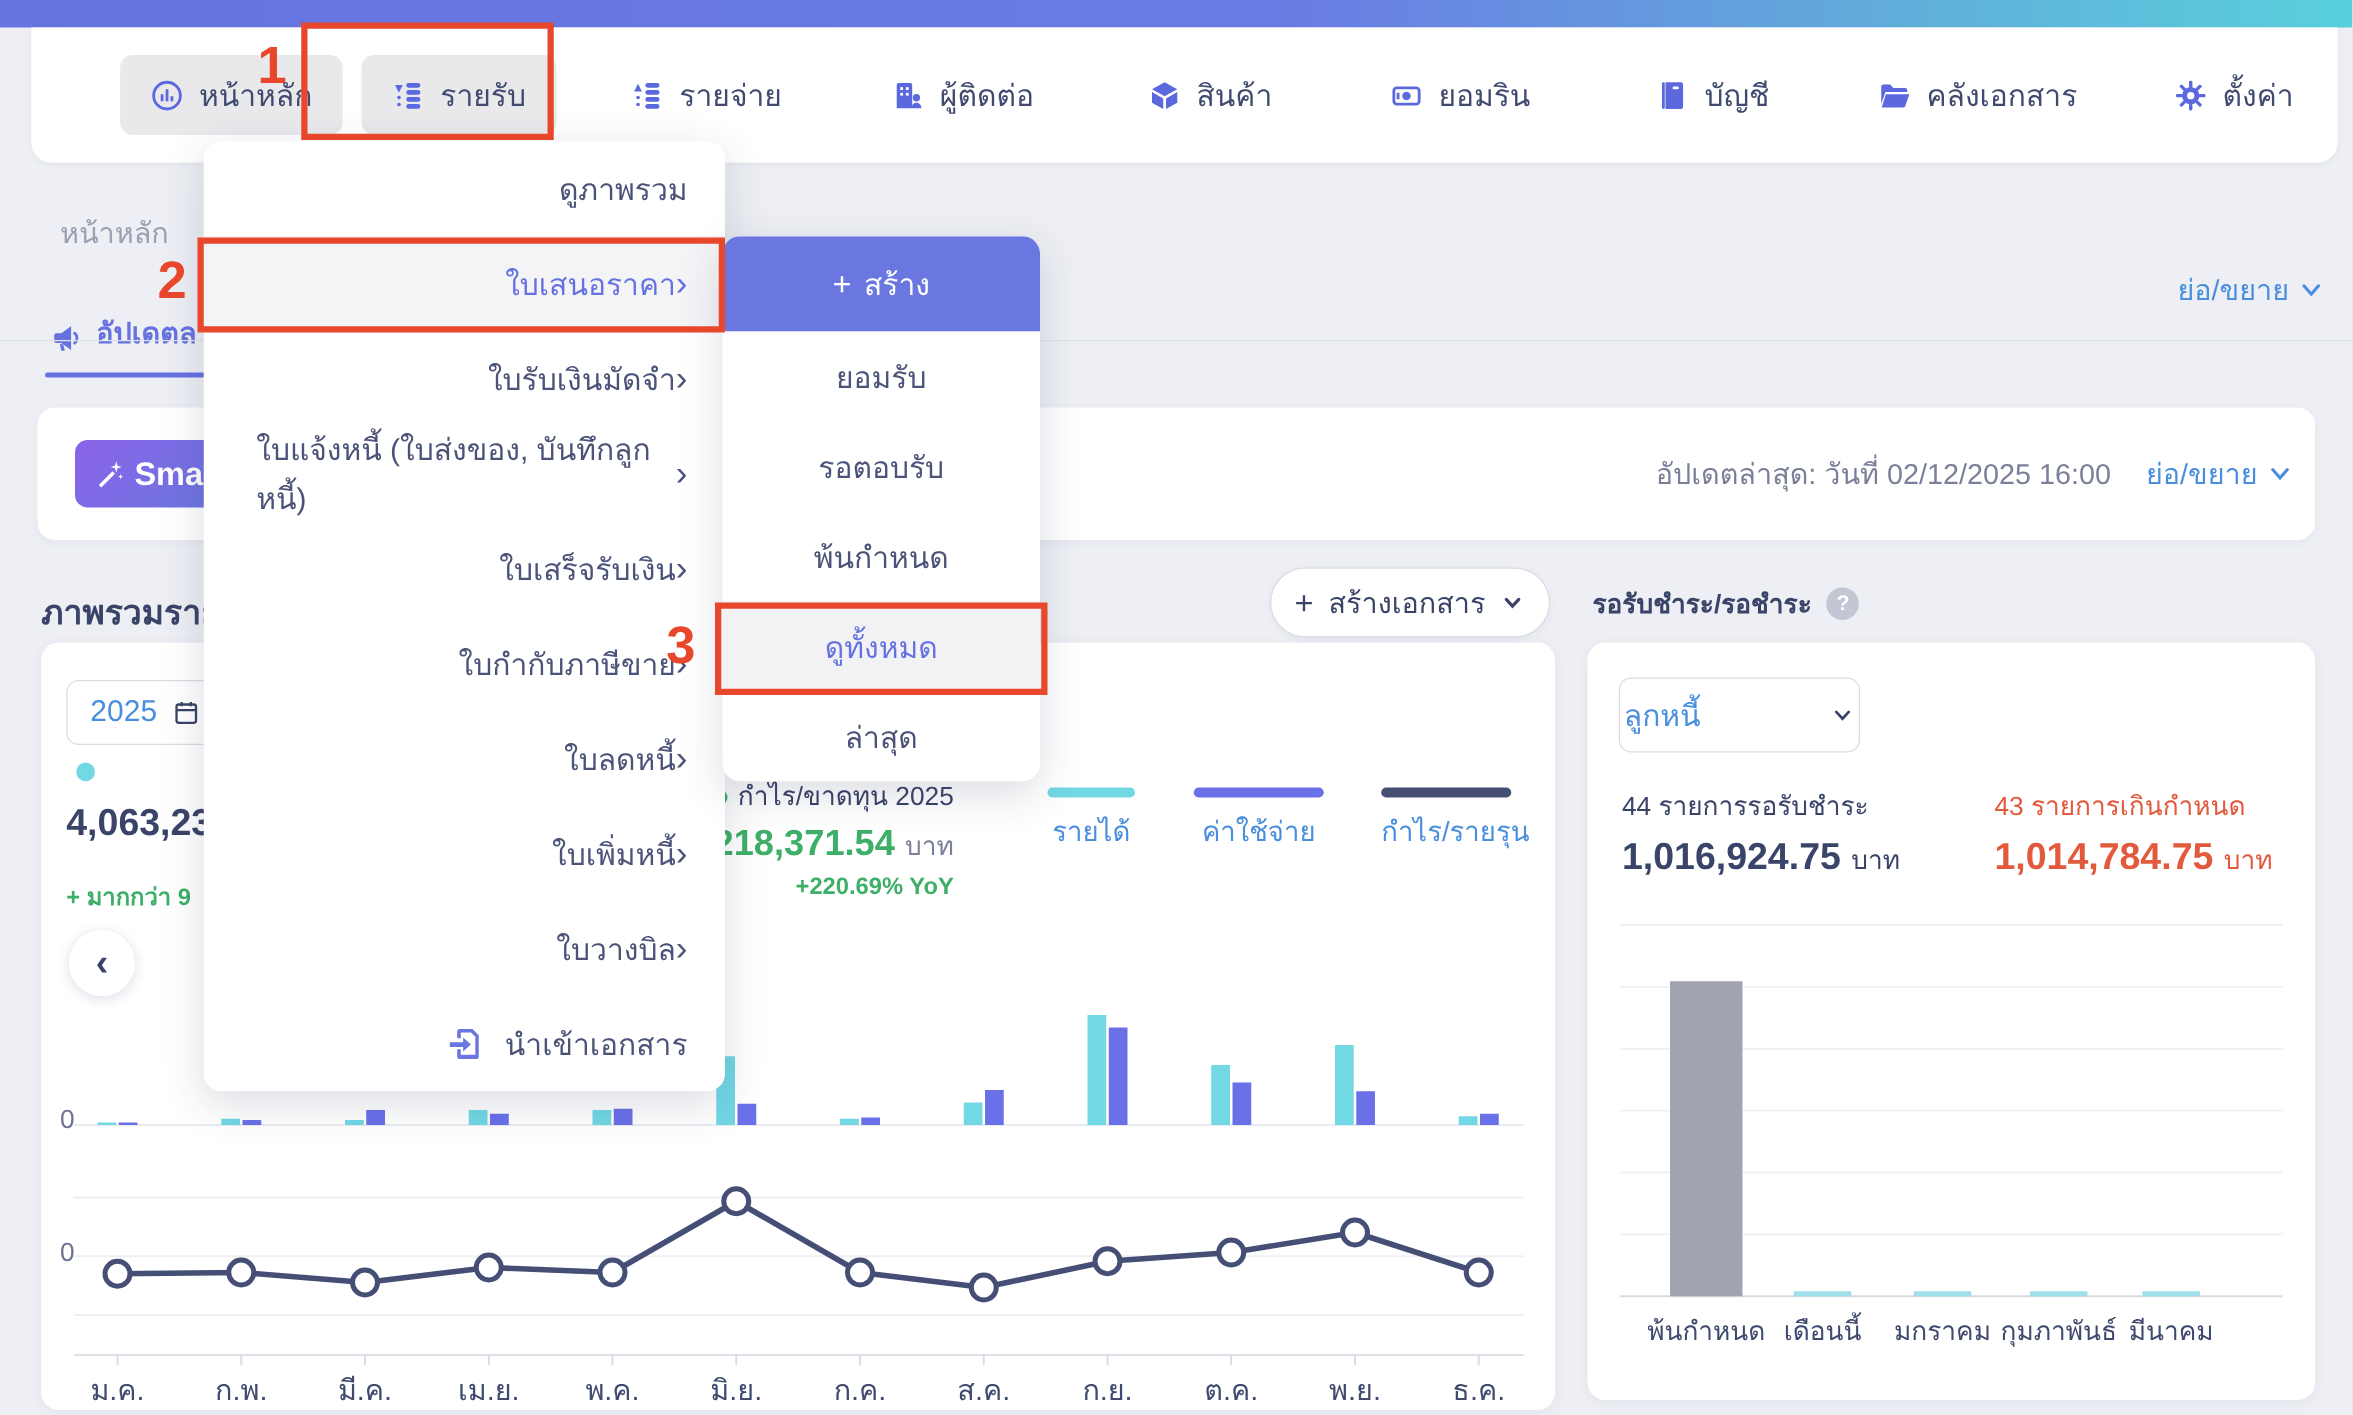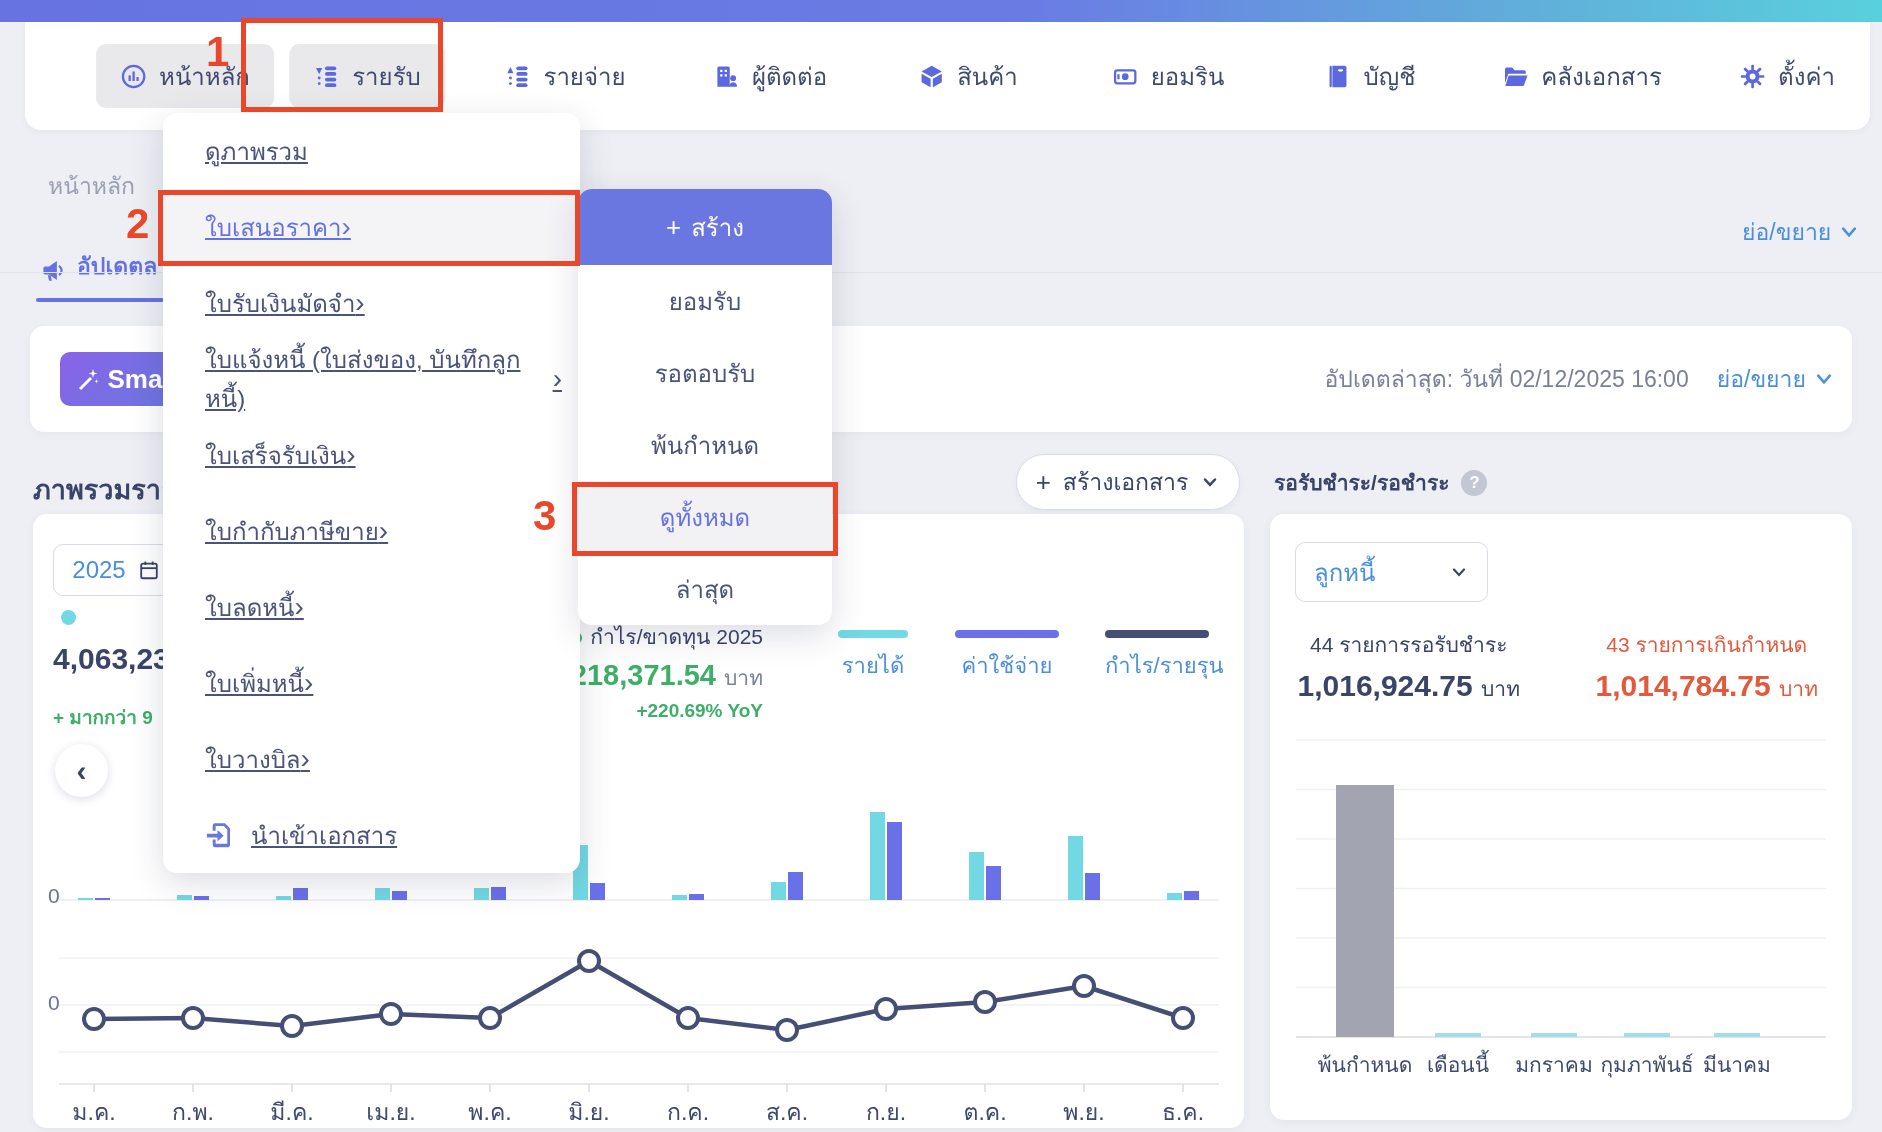--- a/index.html
+++ b/index.html
@@ -84,34 +84,34 @@
 
   .prev-btn { position:absolute; left:22px; top:230px; width:53px; height:53px; border-radius:50%; background:#fff;
     box-shadow:0 2px 10px rgba(60,70,120,.18); display:flex; align-items:center; justify-content:center;
     font-size:30px; font-weight:bold; color:#3a4468; cursor:pointer; z-index:5; }
 
   .zero-label { position:absolute; font-size:21px; color:#6b7390; }
   .month-label { position:absolute; top:580px; transform:translateX(-50%); font-size:23px; color:#3f4a6e; white-space:nowrap; }
   .cat-label { position:absolute; top:534px; transform:translateX(-50%); font-size:21px; color:#3f4a6e; white-space:nowrap; }
 
   .filter-box { position:absolute; left:25px; top:28px; width:193px; height:60px; border:1.5px solid #d9dce4;
-    border-radius:10px; display:flex; align-items:center; justify-content:space-between; padding:0 18px; cursor:pointer; }
+    border-radius:10px; display:flex; align-items:center; justify-content:space-between; padding:0 3px; cursor:pointer; }
   .filter-box span { color:#4a8fdd; font-size:24px; }
-  .rstat { position:absolute; text-align:center; white-space:nowrap;margin-left:16px; }
+  .rstat { position:absolute; text-align:left; white-space:nowrap;margin-left:16px; }
   .rstat .cnt { font-size:21px; }
   .rstat .amt { margin-top:8px; font-size:30px; font-weight:bold; }
   .rstat .amt em { font-style:normal; font-weight:normal; font-size:21px; }
   .rstat.navy { color:#3a4468; } .rstat.navy .amt em { color:#3a4468; }
   .rstat.orange { color:#e2593c; }
 
   
   .menu-panel { position:absolute; left:163px; top:113px; width:417px; height:760px; background:#fff;
     border-radius:14px; box-shadow:0 10px 34px rgba(40,45,80,.16); z-index:40; }
-  .menu-item { height:76px; display:flex; align-items:center; justify-content:flex-start;
-    padding:0 18px 0 42px; font-size:24px; color:#4b5378; cursor:pointer;text-decoration:underline; }
+  .menu-item { height:76px; display:flex; align-items:center; justify-content:flex-end;
+    padding:0 30px 0 42px; font-size:24px; color:#4b5378; cursor:pointer; }
   .menu-item .arrow { font-size:28px; color:#4b5378; }
   .menu-item.active { background:#f4f4f7; color:#6572e0; }
   .menu-item.active .arrow { color:#6572e0; }
   .menu-item .with-icon { display:flex; align-items:center; gap:16px; }
   .menu-item svg { width:30px; height:30px; }
 
   .submenu-panel { position:absolute; left:578px; top:189px; width:254px; height:436px; background:#fff;
     border-radius:14px; box-shadow:0 10px 34px rgba(40,45,80,.16); z-index:45; overflow:hidden; }
   .submenu-item { height:72px; display:flex; align-items:center; justify-content:center; gap:10px;
     font-size:24px; color:#4b5378; cursor:pointer; }

